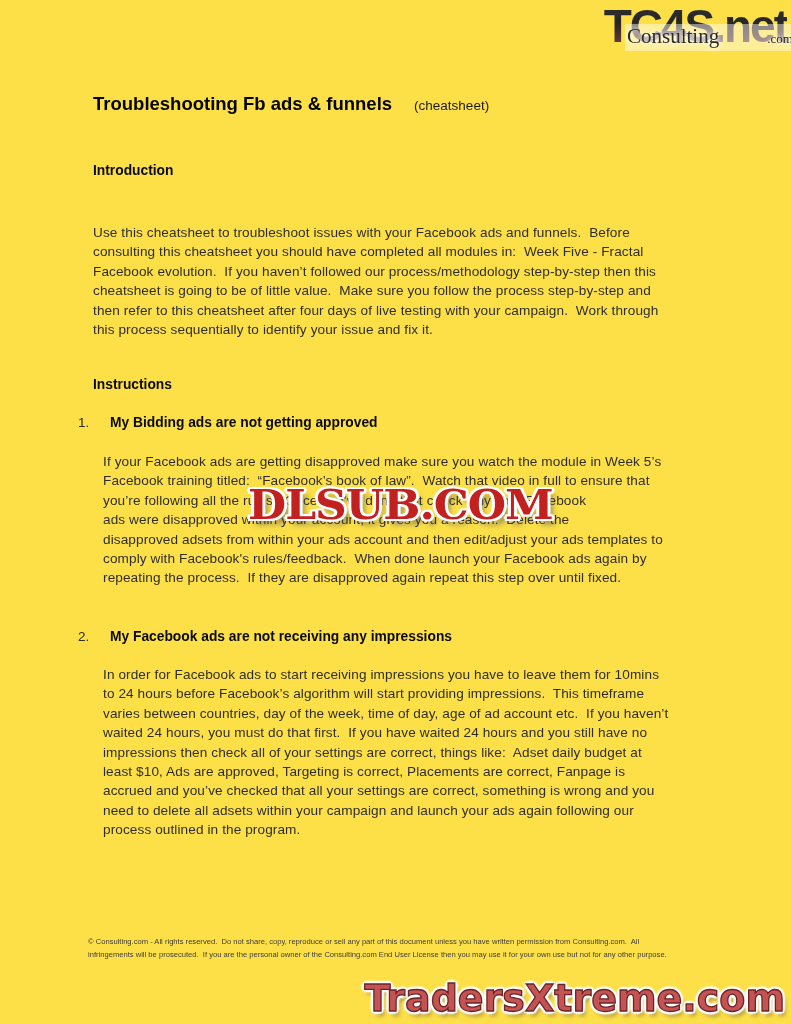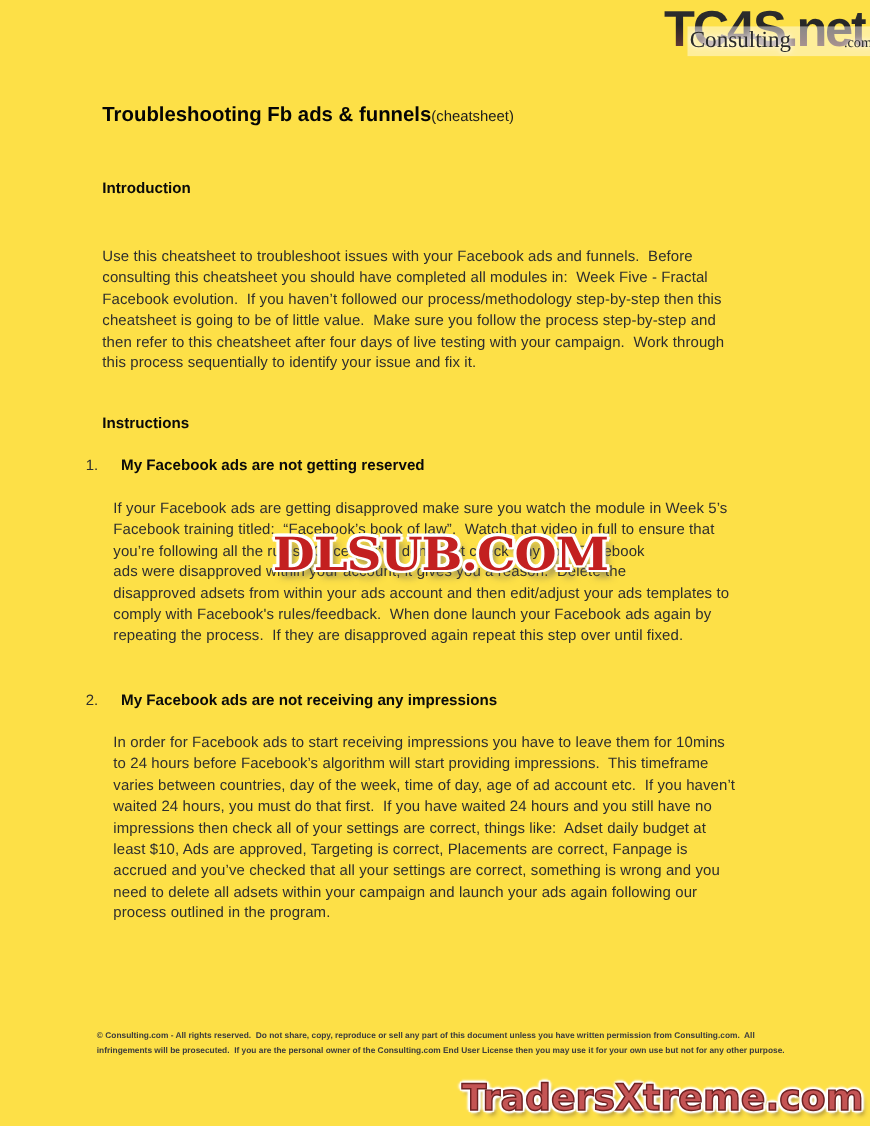--- a/index.html
+++ b/index.html
@@ -27,21 +27,21 @@
     font-size:21px;line-height:24px;color:#2b2b2b;
     background:rgba(255,255,255,0.45);
     padding:0 2px;
     text-shadow:0 0 4px rgba(255,255,255,.95),0 0 8px rgba(255,255,255,.9);
     white-space:nowrap;
   }
   .logo-overlay .com{font-size:13px;padding-left:48px;}
 
   
   .title{position:absolute;left:93px;top:93px;font-size:18.5px;font-weight:bold;color:#050505;white-space:nowrap;}
-  .title .suffix{font-weight:normal;font-size:13.5px;color:#1c1c1c;margin-left:0;}
+  .title .suffix{font-weight:normal;font-size:13.5px;color:#1c1c1c;margin-left:22px;}
 
   .h-bold{position:absolute;font-size:13.8px;font-weight:bold;color:#0a0a0a;white-space:nowrap;}
   .h-intro{left:93px;top:163px;}
   .h-instructions{left:93px;top:377px;}
 
   .item-number{position:absolute;left:78px;font-size:13.6px;color:#2e2e2e;}
   .item-heading{position:absolute;left:110px;font-size:13.8px;font-weight:bold;color:#0a0a0a;white-space:nowrap;}
   .n1{top:415px;} .n2{top:629px;}
 
   .para{
@@ -63,36 +63,36 @@
     text-shadow:
       -2px -2px 0 #fff, 2px -2px 0 #fff, -2px 2px 0 #fff, 2px 2px 0 #fff,
       -2px 0 0 #fff, 2px 0 0 #fff, 0 -2px 0 #fff, 0 2px 0 #fff,
       -3px 0 1px #fff, 3px 0 1px #fff,
       5px 7px 6px rgba(90,90,90,.55);
     white-space:nowrap;
   }
   .wm-bottom{
     position:absolute;right:6px;top:981px;
     font-family:"DejaVu Sans","Liberation Sans",sans-serif;
-    font-weight:bold;font-size:33px;line-height:34px;
+    font-weight:bold;font-size:38px;line-height:34px;
     color:#c45454;
     -webkit-text-stroke:1.3px #6e2222;
     text-shadow:
       -2px -2px 1px #fff, 2px -2px 1px #fff, -2px 2px 1px #fff, 2px 2px 1px #fff,
       0 -3px 2px #fff, 0 3px 2px #fff, -3px 0 2px #fff, 3px 0 2px #fff,
       3px 5px 4px rgba(60,40,40,.4);
     white-space:nowrap;
   }
 
   
   .footer{
     position:absolute;left:88px;top:936px;width:620px;
     font-size:7.6px;line-height:12.8px;color:#3c3c3c;letter-spacing:0;
   }
-  .footer .tline{white-space:pre;font-weight:bold;}
+  .footer .tline{white-space:pre;}
 </style>
 </head>
 <body>
 
 <div class="page">
 
   <div class="logo">
     <div class="logo-main">TC4S.net</div>
     <div class="logo-overlay"><span>Consulting</span><span class="com">.com</span></div>
   </div>
@@ -105,21 +105,21 @@
       <div class="tline">consulting this cheatsheet you should have completed all modules in:  Week Five - Fractal</div>
       <div class="tline">Facebook evolution.  If you haven’t followed our process/methodology step-by-step then this</div>
       <div class="tline">cheatsheet is going to be of little value.  Make sure you follow the process step-by-step and</div>
       <div class="tline">then refer to this cheatsheet after four days of live testing with your campaign.  Work through</div>
       <div class="tline">this process sequentially to identify your issue and fix it.</div>
     </div>
 
   <div class="h-bold h-instructions">Instructions</div>
 
   <div class="item-number n1">1.</div>
-  <div class="item-heading n1">My Facebook ads are not getting reserved</div>
+  <div class="item-heading n1">My Bidding ads are not getting approved</div>
   <div class="para para-item1">
       <div class="tline">If your Facebook ads are getting disapproved make sure you watch the module in Week 5’s</div>
       <div class="tline">Facebook training titled:  “Facebook’s book of law”.  Watch that video in full to ensure that</div>
       <div class="tline">you’re following all the rules.  Once you’ve done that check why your Facebook</div>
       <div class="tline">ads were disapproved within your account, it gives you a reason.  Delete the</div>
       <div class="tline">disapproved adsets from within your ads account and then edit/adjust your ads templates to</div>
       <div class="tline">comply with Facebook's rules/feedback.  When done launch your Facebook ads again by</div>
       <div class="tline">repeating the process.  If they are disapproved again repeat this step over until fixed.</div>
     </div>
 

